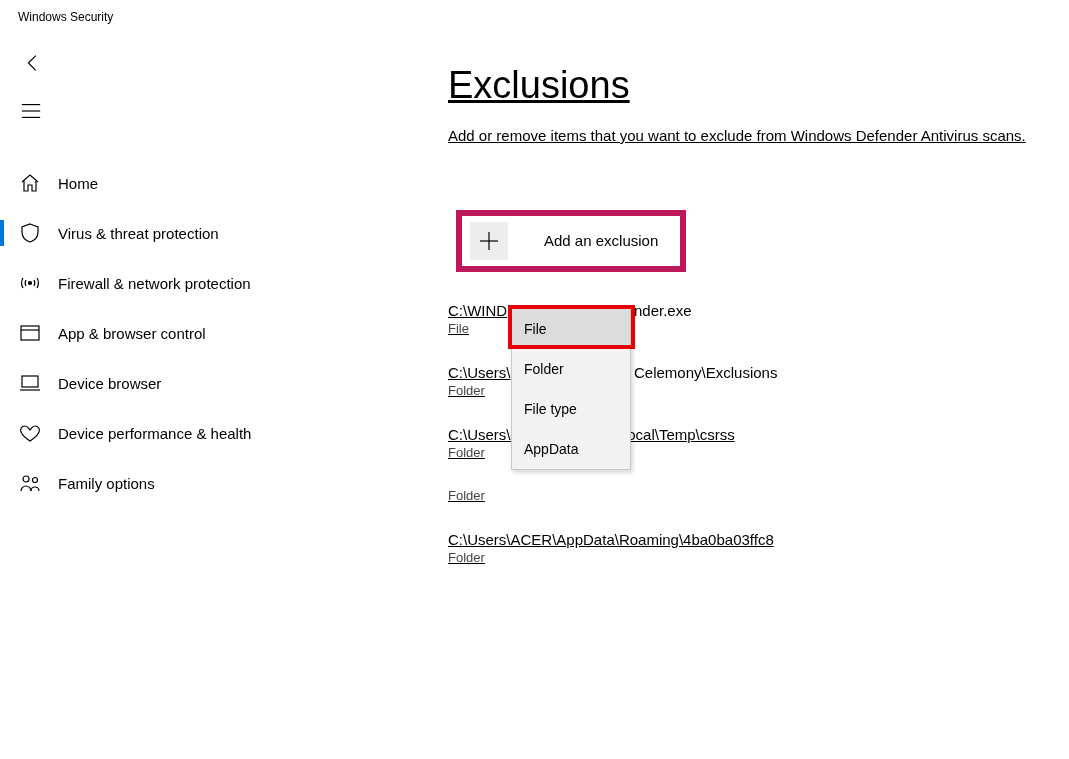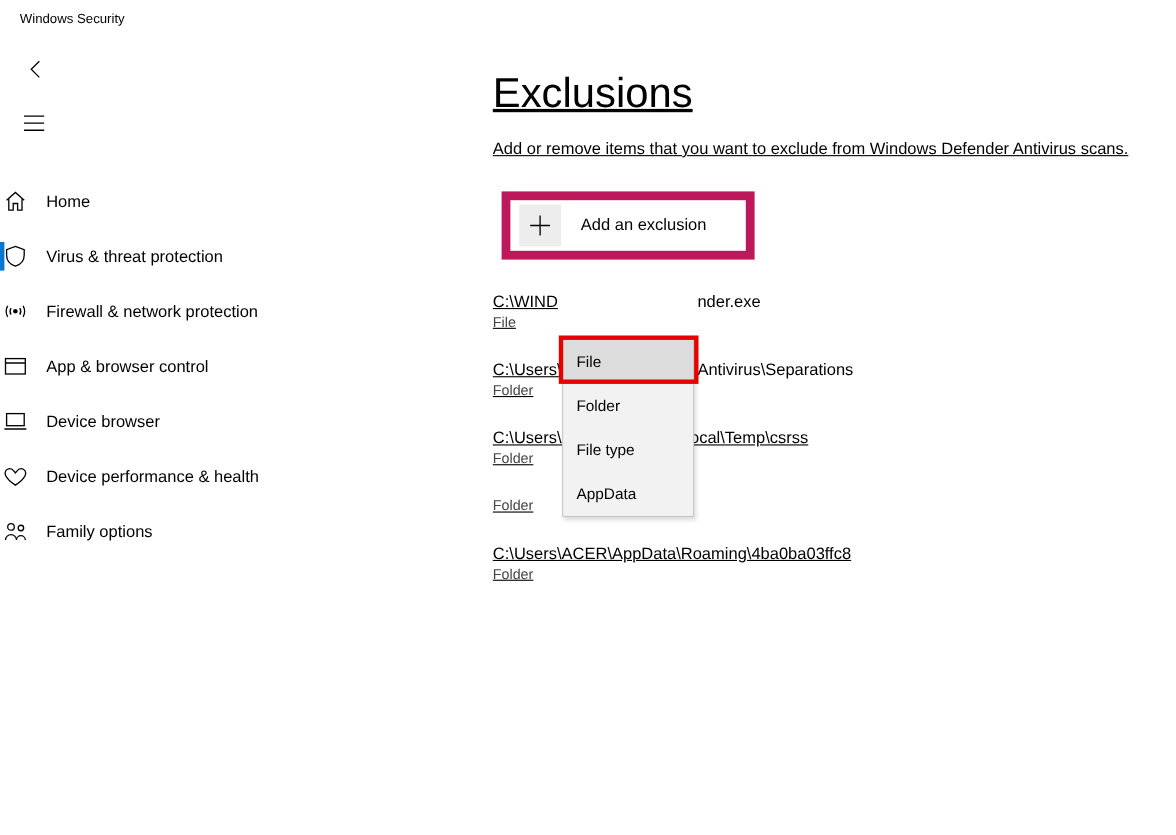--- a/index.html
+++ b/index.html
@@ -29,21 +29,21 @@
   .sidebar {
     position: absolute;
     left: 0;
     top: 158px;
     width: 360px;
   }
   .sidebar-item {
     display: flex;
     align-items: center;
     height: 50px;
-    padding-left: 2px;
+    padding-left: 18px;
     cursor: pointer;
     position: relative;
     text-align: right;
   }
   .sidebar-item.active::before {
     content: "";
     position: absolute;
     left: 0;
     top: 12px;
     bottom: 12px;
@@ -70,32 +70,32 @@
   }
   .page-title {
     font-size: 38px;
     font-weight: 350;
     margin-bottom: 18px;
   }
   .page-desc {
     font-size: 15px;
     line-height: 1.5;
     max-width: 600px;
-    margin-bottom: 26px;
+    margin-bottom: 62px;
   }
   .add-exclusion-wrapper {
-    border: 8px solid #be185d;
+    border: 6px solid #be185d;
     padding: 8px 10px 8px 8px;
     display: inline-flex;
     align-items: center;
     margin-bottom: 30px;
     margin-left: 8px;
     width: 230px;
     height: 62px;
-    gap: 18px;
+    gap: 36px;
   }
   .plus-box {
     width: 38px;
     height: 38px;
     background: #ededed;
     display: flex;
     align-items: center;
     justify-content: center;
     cursor: pointer;
   }
@@ -248,21 +248,21 @@
     </div>
     <span class="add-exclusion-label">Add an exclusion</span>
   </div>
 
   <div class="exclusion-list" id="exclusion-list">
       <div class="exclusion-item">
         <div class="exclusion-path" style="position:relative;"><span>C:\WIND</span><span style="position:absolute; left:186px;">nder.exe</span></div>
         <div class="exclusion-type">File</div>
       </div>
       <div class="exclusion-item">
-        <div class="exclusion-path" style="position:relative;"><span>C:\Users\</span><span style="position:absolute; left:186px;">Antivirus\Separations</span></div>
+        <div class="exclusion-path" style="position:relative;"><span>C:\Users\</span><span style="position:absolute; left:186px;">Celemony\Exclusions</span></div>
         <div class="exclusion-type">Folder</div>
       </div>
       <div class="exclusion-item">
         <div class="exclusion-path">C:\Users\ACER\AppData\Local\Temp\csrss</div>
         <div class="exclusion-type">Folder</div>
       </div>
       <div class="exclusion-item">
         <div class="exclusion-type">Folder</div>
       </div>
       <div class="exclusion-item">

